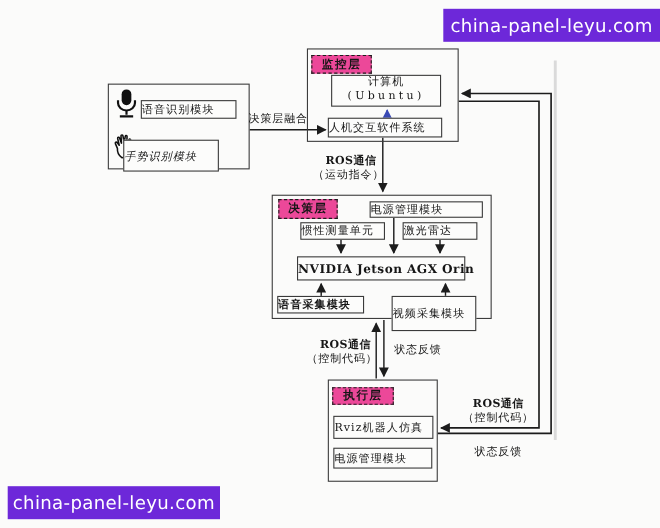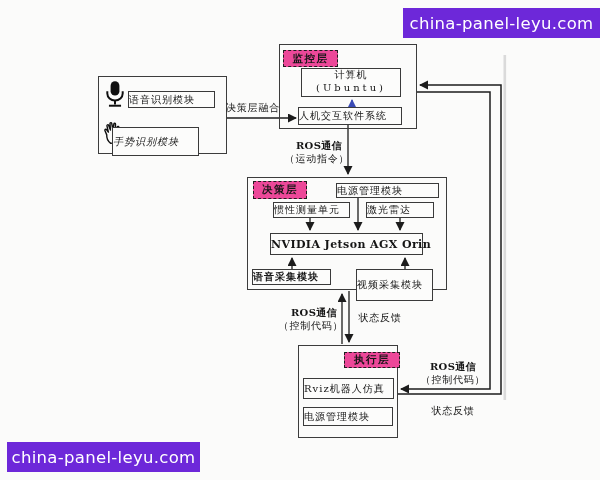--- a/index.html
+++ b/index.html
@@ -150,21 +150,21 @@
   </div>
   <div class="abs module" style="left:356px;top:269px;width:77px;height:32px;">
     <span>视频采集模块</span>
   </div>
 
   <div class="abs edge-label ros" style="left:289px;top:306px;width:50px;">ROS通信</div>
   <div class="abs edge-label" style="left:277px;top:319px;width:68px;">（控制代码）</div>
   <div class="abs edge-label" style="left:355px;top:311px;width:50px;">状态反馈</div>
 
   <div class="abs panel" style="left:298px;top:345px;width:100px;height:93px;"></div>
-  <div class="abs layer-tag" style="left:302px;top:352px;width:56px;height:16px;margin-left:42px;">
+  <div class="abs layer-tag" style="left:302px;top:352px;width:56px;height:16px;">
     <span>执行层</span>
   </div>
   <div class="abs module thick" style="left:303px;top:378px;width:91px;height:21px;">
     <span>Rviz机器人仿真</span>
   </div>
   <div class="abs module" style="left:303px;top:407px;width:90px;height:19px;">
     <span>电源管理模块</span>
   </div>
 
   <div class="abs edge-label ros" style="left:427px;top:360px;width:52px;">ROS通信</div>

